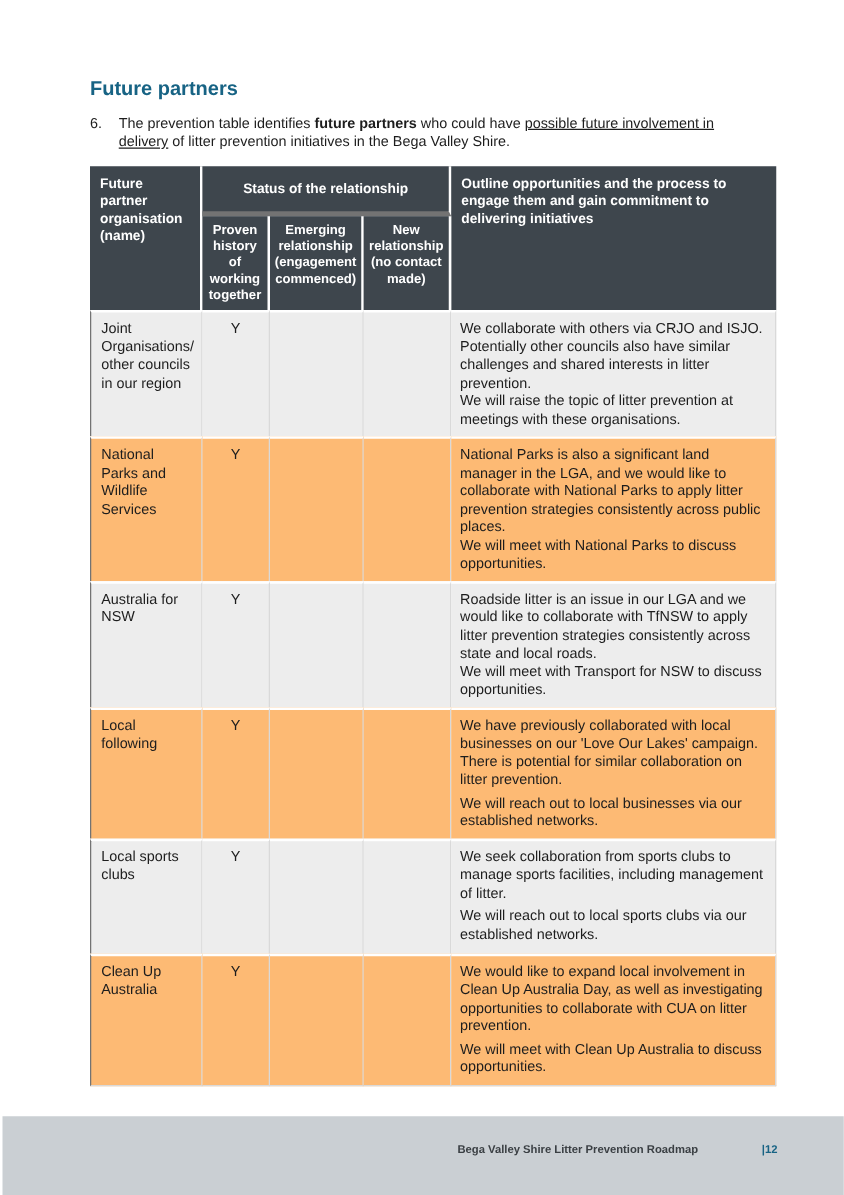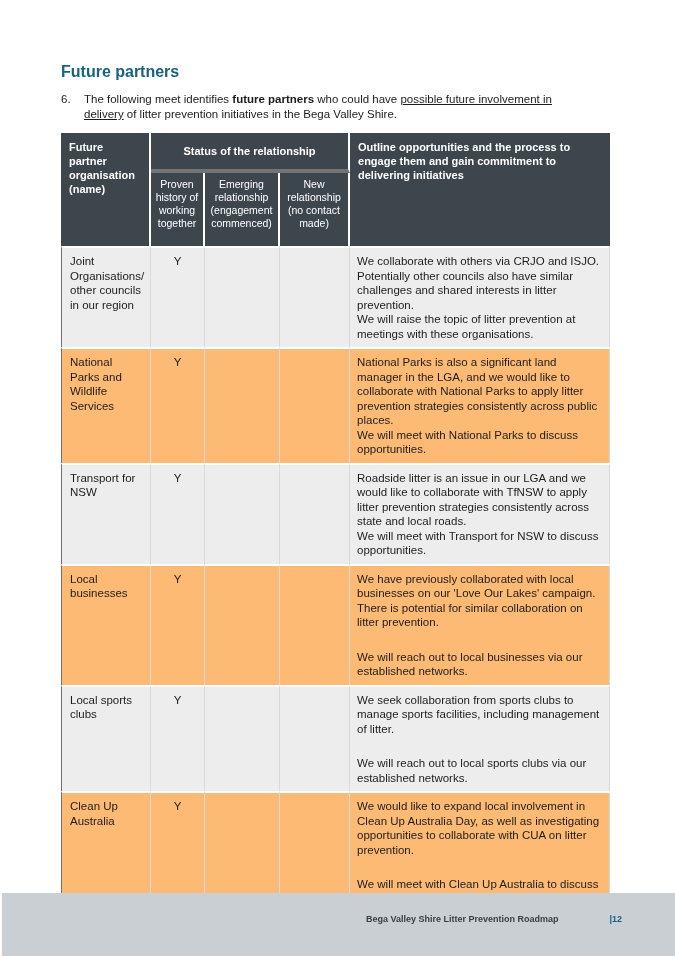--- a/index.html
+++ b/index.html
@@ -5,21 +5,21 @@
   * { box-sizing: border-box; }
   html, body { margin: 0; padding: 0; }
   body {
     width: 675px; height: 956px;
     background: #ffffff;
     font-family: "Liberation Sans", sans-serif;
     position: relative;
     overflow: hidden;
     color: #1d1d1d;
   }
-  .content { position: absolute; left: 61px; top: 0; width: 549px; }
+  .content { position: absolute; left: 72px; top: 0; width: 549px; }
 
   h1.page-title {
     margin: 62px 0 0 0;
     font-size: 16px; line-height: 20px;
     font-weight: bold;
     color: #176384;
   }
 
   .intro { display: flex; margin-top: 10px; font-size: 11.5px; line-height: 15px; }
   .intro .num { width: 23px; flex: none; }
@@ -46,60 +46,60 @@
   }
   thead th.divider-r { border-right: 2px solid #ffffff; }
   thead tr.main-header { height: 40px; }
   thead tr.sub-header { height: 73px; }
   th.status-group {
     text-align: center; vertical-align: middle;
     border-bottom: 4px solid #737373;
     padding: 4px;
   }
   tr.sub-header th {
-    font-weight: normal; font-size: 10.5px; line-height: 13px;
+    font-weight: bold; font-size: 10.5px; line-height: 13px;
     text-align: center; vertical-align: top;
     padding: 5px 3px;
   }
 
   tbody td {
     background: #fdba74;
     vertical-align: top;
     font-size: 11.5px; line-height: 14.5px;
     padding: 6px 7px;
     border-right: 1px solid #d9d9d9;
     border-top: 2px solid #ffffff;
   }
   tbody td.org-cell { border-left: 1px solid #737373; padding: 6px 8px; }
   tbody tr.shaded td { background: #ededed; }
   tbody tr:last-child td { border-bottom: 1px solid #d9d9d9; }
   td.status-cell { text-align: center; }
   td.desc p { margin: 0; }
-  tr.spaced td.desc p + p { margin-top: 20px; }
+  tr.spaced td.desc p + p { margin-top: 4px; }
 
   .footer-band {
     position: absolute; left: 2px; right: 0; bottom: 0;
     height: 63px;
     background: #cacfd3;
     padding: 21px 53px 0 0;
     text-align: right;
     font-size: 9px; font-weight: bold; color: #3a3f43;
   }
   .footer-band .page-num { color: #176384; margin-left: 3px; padding-left: 48px; }
 </style>
 </head>
 <body>
 
 <div class="content">
 
   <h1 class="page-title">Future partners</h1>
 
   <div class="intro">
     <span class="num">6.</span>
-    <p><span>The following meet identifies </span><b>future partners</b><span> who could have </span><u>possible future involvement in delivery</u><span> of litter prevention initiatives in the Bega Valley Shire.</span></p>
+    <p><span>The prevention table identifies </span><b>future partners</b><span> who could have </span><u>possible future involvement in delivery</u><span> of litter prevention initiatives in the Bega Valley Shire.</span></p>
   </div>
 
   <table class="partners">
     <colgroup>
       <col class="c-org">
         <col class="c-proven">
         <col class="c-emerging">
         <col class="c-new">
         <col class="c-opp">
     </colgroup>
@@ -130,31 +130,31 @@
         <td class="org-cell">National Parks and Wildlife Services</td>
         <td class="status-cell">Y</td>
         <td class="status-cell"></td>
         <td class="status-cell"></td>
         <td class="desc">
           <p>National Parks is also a significant land manager in the LGA, and we would like to collaborate with National Parks to apply litter prevention strategies consistently across public places.</p>
           <p>We will meet with National Parks to discuss opportunities.</p>
         </td>
       </tr>
       <tr class="shaded" style="height:95px">
-        <td class="org-cell">Transport for NSW</td>
+        <td class="org-cell">Australia for NSW</td>
         <td class="status-cell">Y</td>
         <td class="status-cell"></td>
         <td class="status-cell"></td>
         <td class="desc">
           <p>Roadside litter is an issue in our LGA and we would like to collaborate with TfNSW to apply litter prevention strategies consistently across state and local roads.</p>
           <p>We will meet with Transport for NSW to discuss opportunities.</p>
         </td>
       </tr>
       <tr class="spaced" style="height:98px">
-        <td class="org-cell">Local businesses</td>
+        <td class="org-cell">Local following</td>
         <td class="status-cell">Y</td>
         <td class="status-cell"></td>
         <td class="status-cell"></td>
         <td class="desc">
           <p>We have previously collaborated with local businesses on our 'Love Our Lakes' campaign. There is potential for similar collaboration on litter prevention.</p>
           <p>We will reach out to local businesses via our established networks.</p>
         </td>
       </tr>
       <tr class="shaded spaced" style="height:92px">
         <td class="org-cell">Local sports clubs</td>

